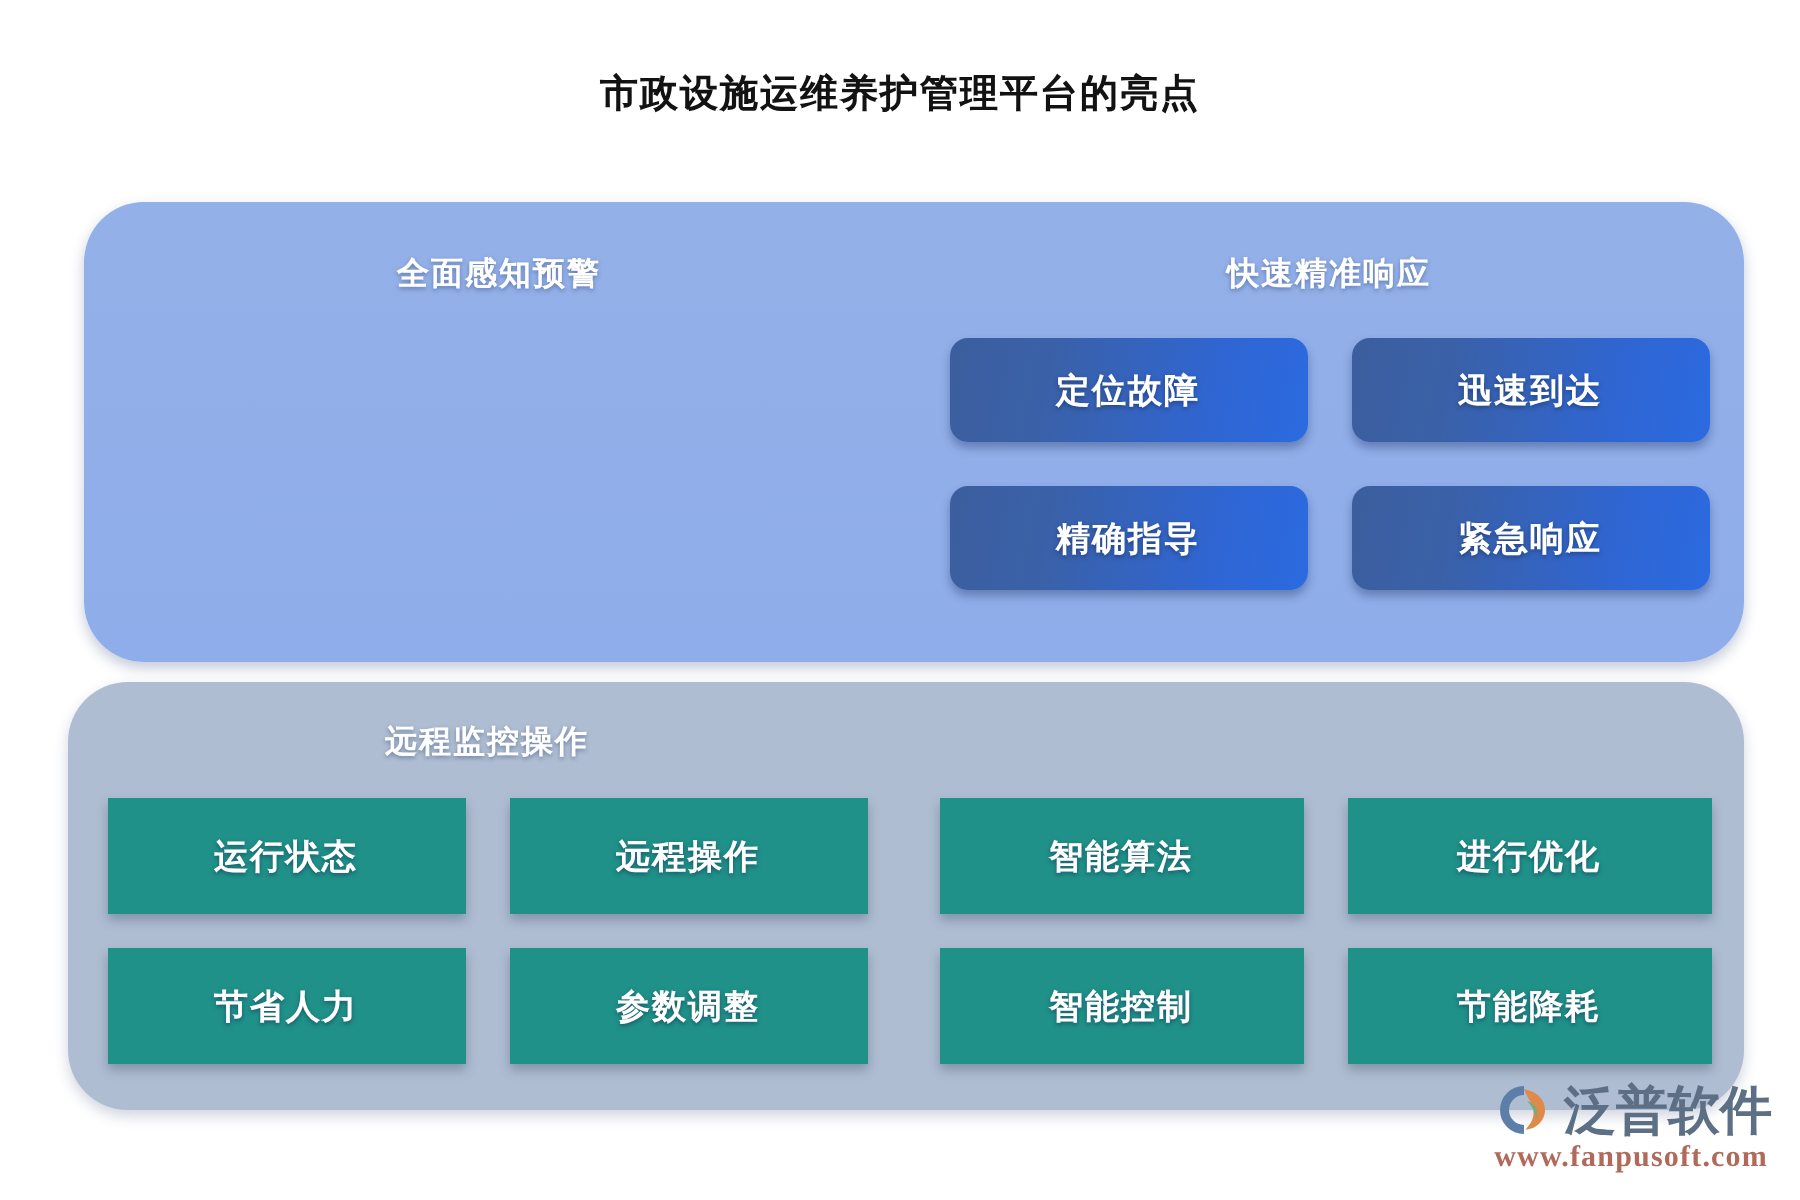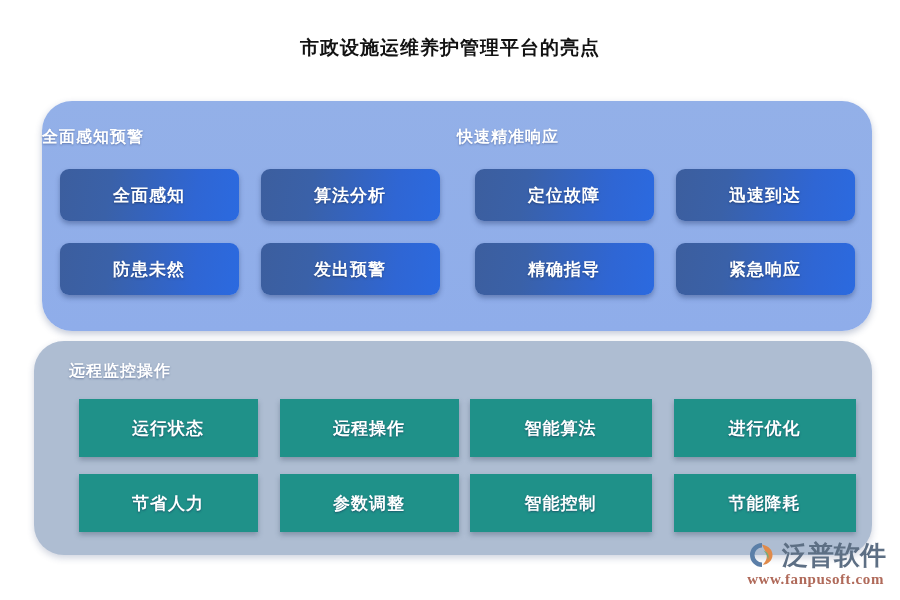--- a/index.html
+++ b/index.html
@@ -86,21 +86,21 @@
   .panel-half {
     position: absolute;
     top: 0;
     height: 100%;
   }
 
   .section-header {
     position: absolute;
     top: 0;
     width: 100%;
-    text-align: left;
+    text-align: center;
     color: #ffffff;
     font-size: 16px;
     font-weight: bold;
     letter-spacing: 1px;
     text-shadow: 0 1px 2px rgba(40,60,110,0.45);
   }
   .panel.blue .section-header { top: 26px; }
   .panel.gray .section-header { top: 20px; }
 
   
@@ -191,43 +191,37 @@
   <div>
     <div class="wm-txt">泛普软件</div>
     <div class="wm-sub">FANPU SOFTWARE</div>
   </div>
 </div>
 
 <div class="panel blue">
 
   <div class="panel-half left" style="left:0; width:50%;">
     <div class="section-header">全面感知预警</div>
-    <div class="btn-grid">
-      <div class="chip blue">全面感知</div>
-      <div class="chip blue">算法分析</div>
-      <div class="chip blue">防患未然</div>
-      <div class="chip blue">发出预警</div>
-    </div>
   </div>
 
   <div class="panel-half right" style="left:50%; width:50%;">
     <div class="section-header">快速精准响应</div>
     <div class="btn-grid">
       <div class="chip blue">定位故障</div>
       <div class="chip blue">迅速到达</div>
       <div class="chip blue">精确指导</div>
       <div class="chip blue">紧急响应</div>
     </div>
   </div>
 
 </div>
 
 <div class="panel gray">
 
-  <div class="panel-half left" style="left:15px; width:50%;padding-left:20px;">
+  <div class="panel-half left" style="left:0; width:50%;">
     <div class="section-header">远程监控操作</div>
     <div class="btn-grid">
       <div class="chip green">运行状态</div>
       <div class="chip green">远程操作</div>
       <div class="chip green">节省人力</div>
       <div class="chip green">参数调整</div>
     </div>
   </div>
 
   <div class="panel-half right" style="left:50%; width:50%;">

